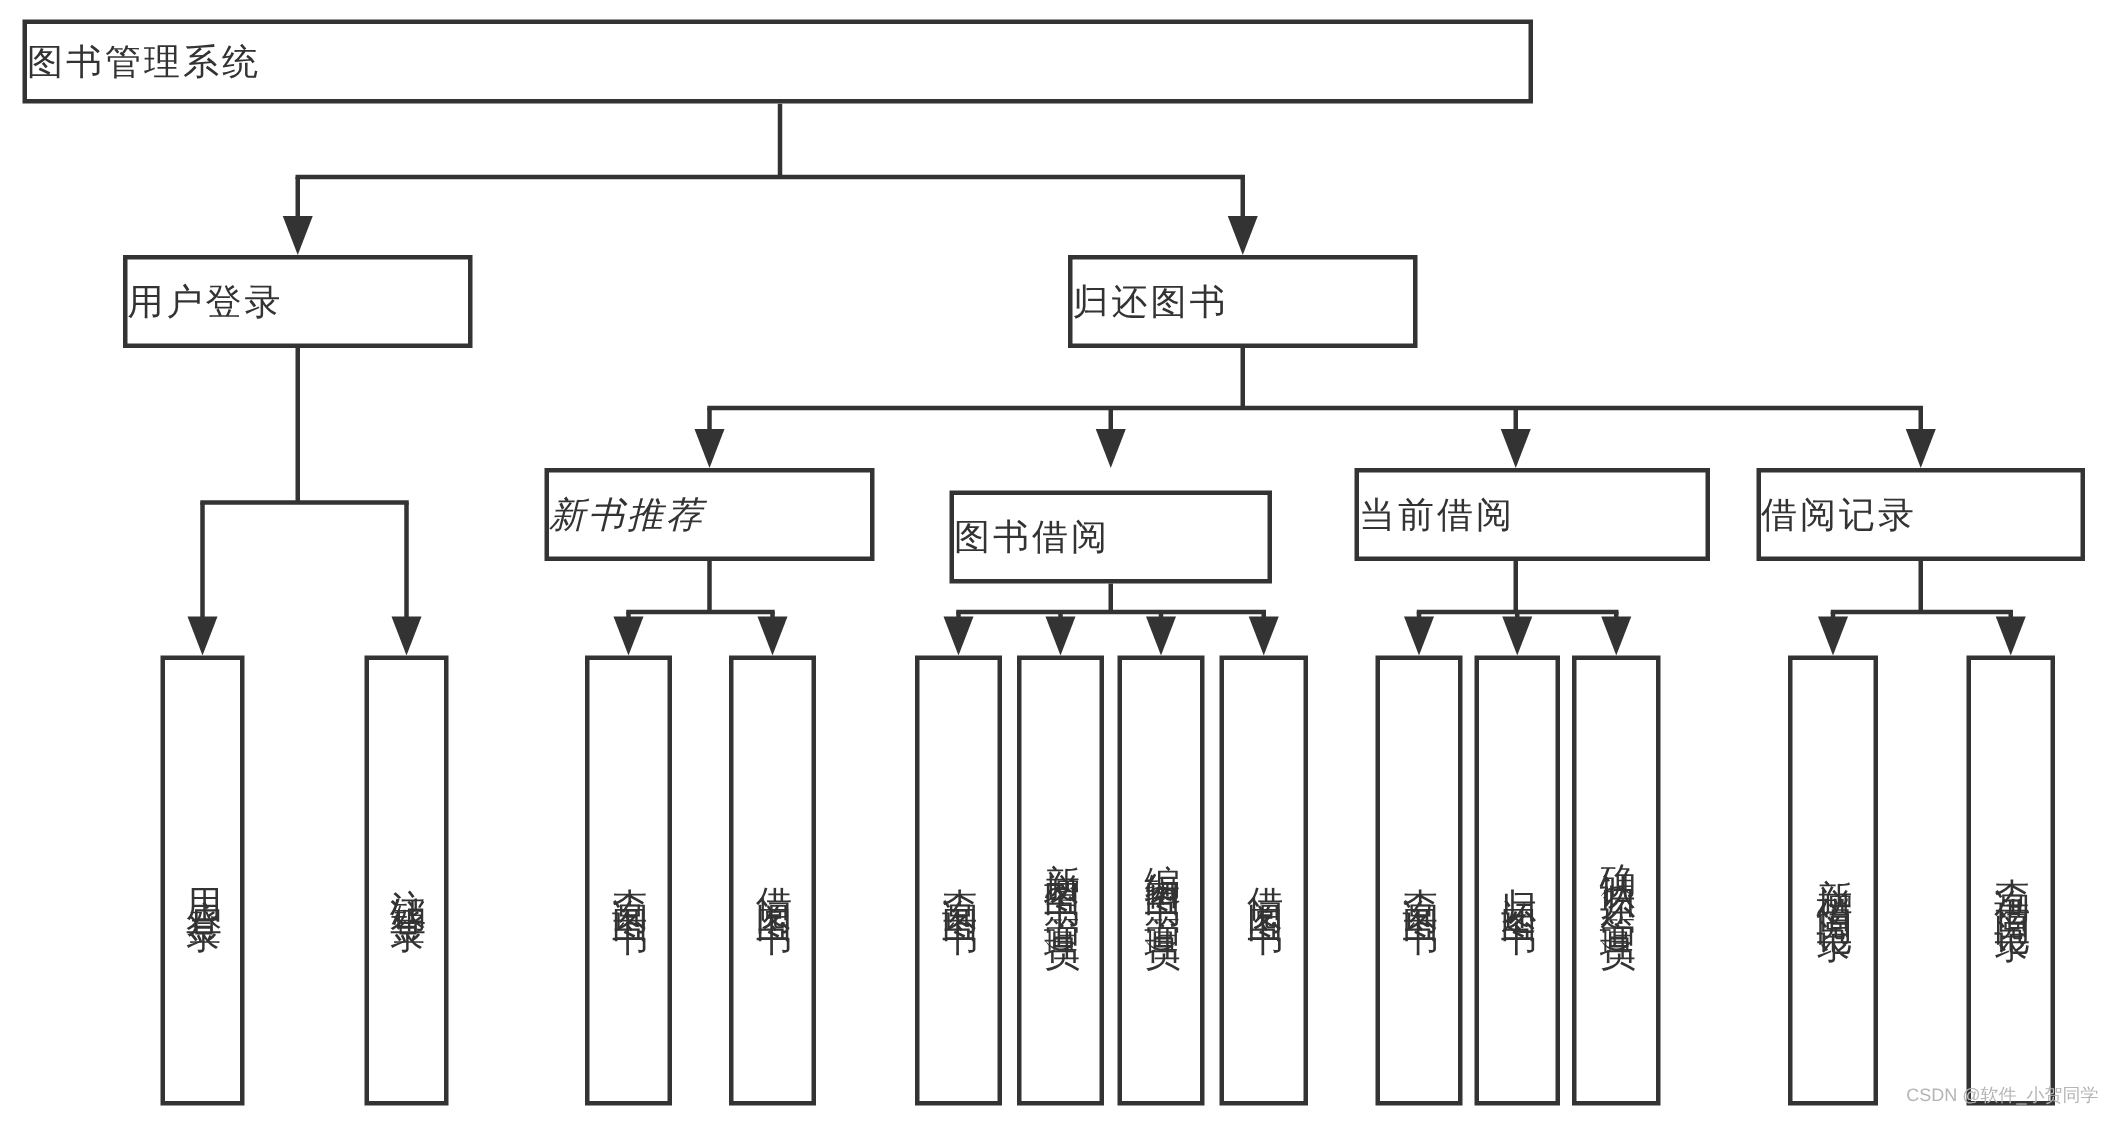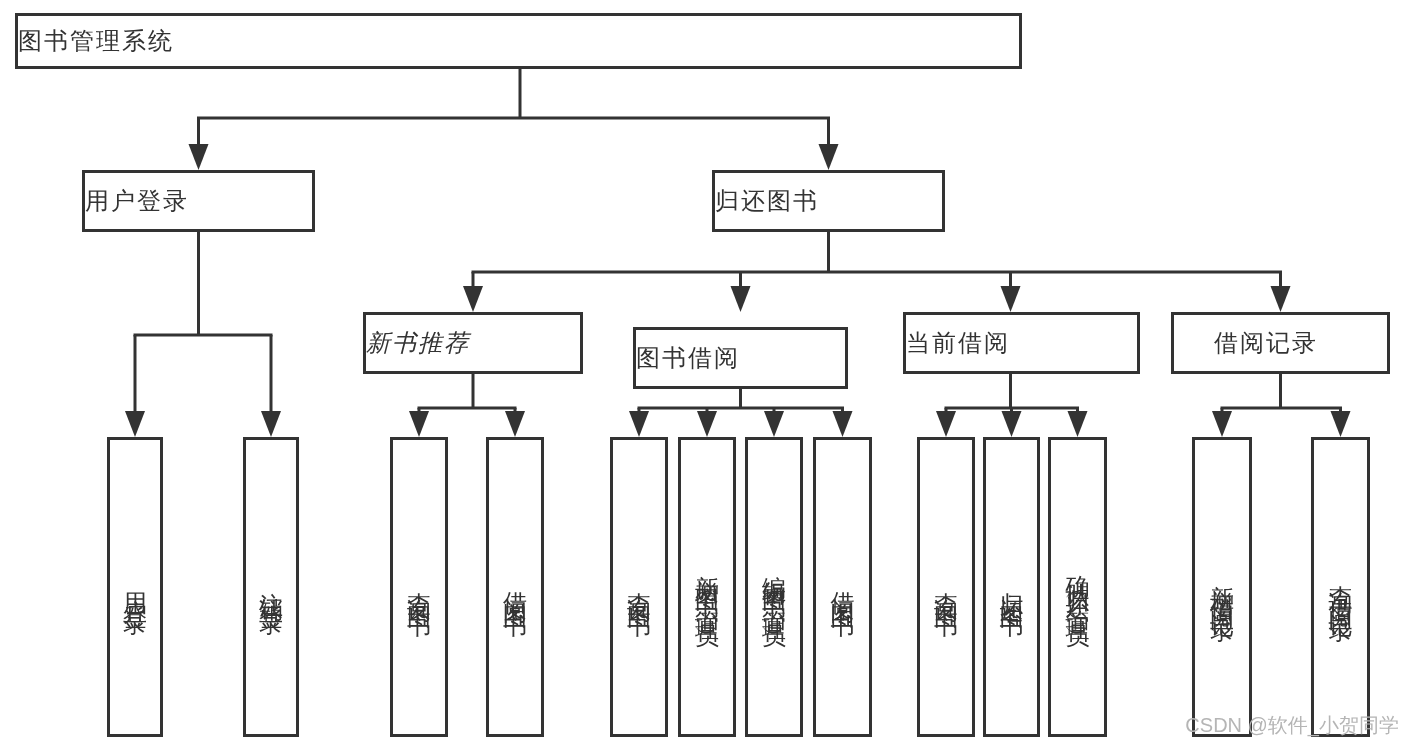--- a/index.html
+++ b/index.html
@@ -35,40 +35,40 @@
     white-space:nowrap;
   }
 
   
   #b-root{left:15px;top:13px;width:1007px;height:56px;}
   #b-user{left:82px;top:170px;width:233px;height:62px;}
   #b-book{left:712px;top:170px;width:233px;height:62px;}
   #b-nb{left:363px;top:312px;width:220px;height:62px;font-style:italic;}
   #b-bb{left:633px;top:327px;width:215px;height:62px;}
   #b-cb{left:903px;top:312px;width:237px;height:62px;}
-  #b-br{left:1171px;top:312px;width:219px;height:62px;padding-left:40px;}
+  #b-br{left:1171px;top:312px;width:219px;height:62px;}
 
   
   #v-login{left:107px;width:56px;}
   #v-logout{left:243px;width:56px;}
   #v-nb1{left:390px;width:58px;}
   #v-nb2{left:486px;width:58px;}
   #v-bb1{left:610px;width:58px;}
   #v-bb2{left:678px;width:58px;}
   #v-bb3{left:745px;width:58px;}
   #v-bb4{left:813px;width:59px;}
   #v-cb1{left:917px;width:58px;}
   #v-cb2{left:983px;width:57px;}
   #v-cb3{left:1048px;width:59px;}
   #v-br1{left:1192px;width:60px;}
   #v-br2{left:1311px;width:59px;}
 
   .watermark{
     position:absolute;right:6px;bottom:8px;
-    font-size:20px;color:#b5b5b5;z-index:3;white-space:nowrap;
+    font-size:12px;color:#b5b5b5;z-index:3;white-space:nowrap;
   }
 </style>
 </head>
 <body>
 
 <div class="stage">
 
   <svg id="connectors" width="1405" height="747" viewBox="0 0 1405 747">
       <line x1="520" y1="69" x2="520" y2="118" stroke="#333333" stroke-width="3"></line>
       <line x1="198.5" y1="232" x2="198.5" y2="335" stroke="#333333" stroke-width="3"></line>

